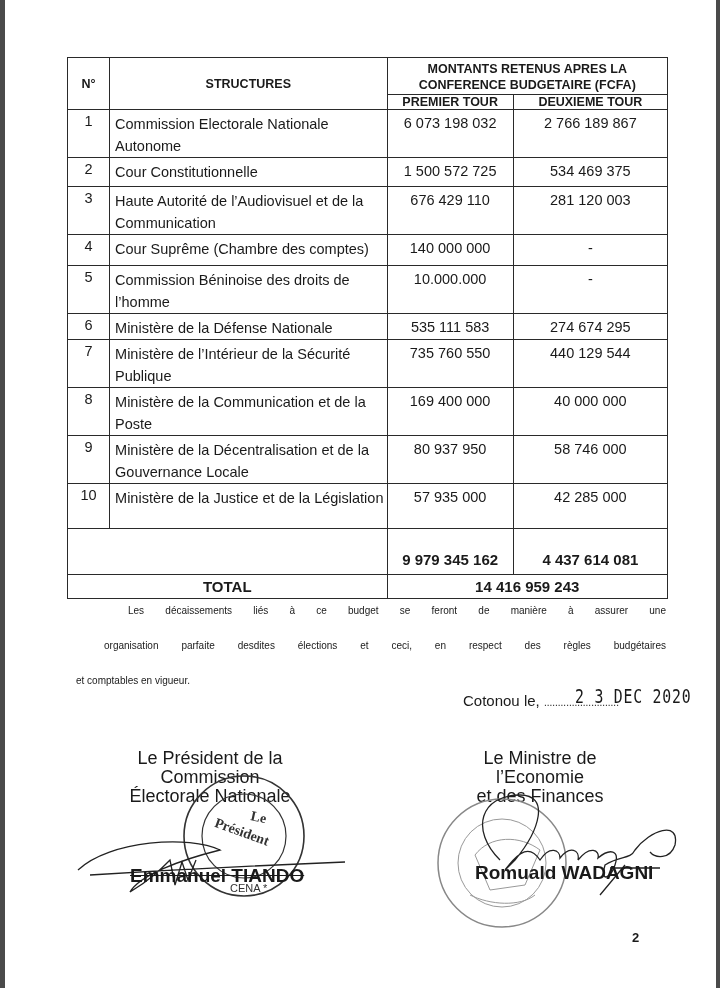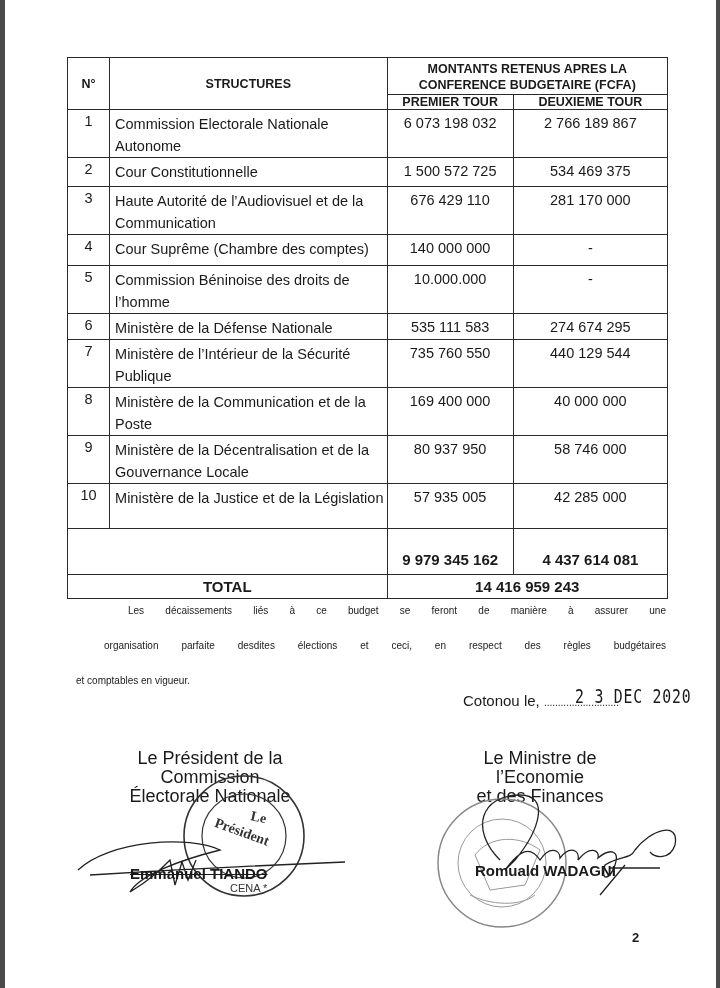--- a/index.html
+++ b/index.html
@@ -49,21 +49,21 @@
   .dots { letter-spacing: 0; font-size: 10px; vertical-align: baseline; }
   .date-stamp {
     display: inline-block; font-family: "DejaVu Sans Mono", monospace; font-size: 19px;
     transform: scaleX(0.78); transform-origin: left bottom; margin-left: -48px;
     position: relative; top: -3px; letter-spacing: 1px;
   }
 
   .sig-title { position: absolute; text-align: center; font-size: 18px; line-height: 19px; }
   .sig-left { left: 90px; top: 749px; width: 240px; }
   .sig-right { left: 450px; top: 749px; width: 180px; }
-  .signame { position: absolute; font-weight: bold; font-size: 15px; }
+  .signame { position: absolute; font-weight: bold; font-size: 19px; }
   .signame-left { left: 130px; top: 865px; text-decoration: line-through; }
   .signame-right { left: 475px; top: 862px; }
   svg.stamp { position: absolute; }
   .page-number { position: absolute; left: 632px; top: 930px; font-weight: bold; font-size: 13px; }
 </style>
 </head>
 <body>
 
 <div class="edge-left"></div>
 <div class="edge-right"></div>
@@ -96,21 +96,21 @@
       <tr class="r2">
         <td class="num">2</td>
         <td class="struct">Cour Constitutionnelle</td>
         <td class="amt">1 500 572 725</td>
         <td class="amt">534 469 375</td>
       </tr>
       <tr class="r3">
         <td class="num">3</td>
         <td class="struct">Haute Autorité de l’Audiovisuel et de la Communication</td>
         <td class="amt">676 429 110</td>
-        <td class="amt">281 170 000</td>
+        <td class="amt">281 120 003</td>
       </tr>
       <tr class="r4">
         <td class="num">4</td>
         <td class="struct">Cour Suprême (Chambre des comptes)</td>
         <td class="amt">140 000 000</td>
         <td class="amt">-</td>
       </tr>
       <tr class="r5">
         <td class="num">5</td>
         <td class="struct">Commission Béninoise des droits de l’homme</td>
@@ -137,21 +137,21 @@
       </tr>
       <tr class="r9">
         <td class="num">9</td>
         <td class="struct">Ministère de la Décentralisation et de la Gouvernance Locale</td>
         <td class="amt">80 937 950</td>
         <td class="amt">58 746 000</td>
       </tr>
       <tr class="r10">
         <td class="num">10</td>
         <td class="struct">Ministère de la Justice et de la Législation</td>
-        <td class="amt">57 935 005</td>
+        <td class="amt">57 935 000</td>
         <td class="amt">42 285 000</td>
       </tr>
     </tbody>
   <tbody>
       <tr class="subtotal">
     <td colspan="2"></td>
     <td class="amt">9 979 345 162</td>
     <td class="amt">4 437 614 081</td>
   </tr>
   <tr class="total">

